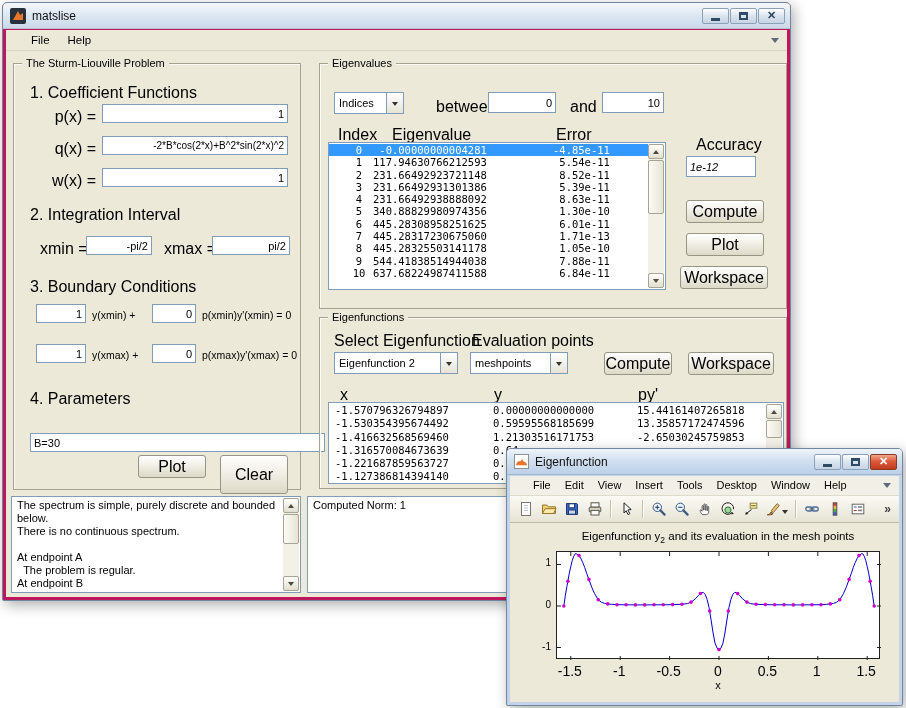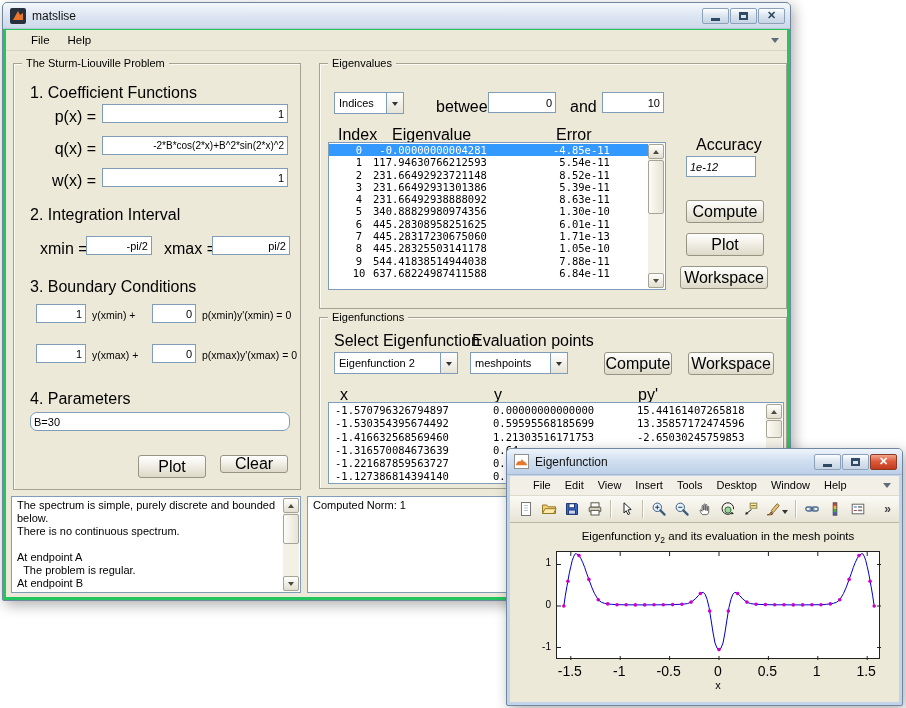--- a/index.html
+++ b/index.html
@@ -5,21 +5,21 @@
   * { box-sizing: border-box; margin:0; padding:0; }
   html,body { width:906px; height:708px; }
   body {
     position:relative; background:#ffffff; overflow:hidden;
     font-family:"Liberation Sans", sans-serif; font-size:11px; color:#000;
   }
 
   
   .window { position:absolute; border:1px solid #70879f; border-radius:5px 5px 2px 2px;
             box-shadow: 3px 4px 14px rgba(0,0,0,.32); }
-  #main-window { left:2px; top:2px; width:789px; height:599px; background:#22c55e; z-index:1; }
+  #main-window { left:2px; top:2px; width:789px; height:599px; background:#be185d; z-index:1; }
   #fig-window  { left:506px; top:448px; width:397px; height:258px; background:#c3d4ea; z-index:5; }
 
   .titlebar { height:26px; border-radius:4px 4px 0 0; display:flex; align-items:center;
               padding:0 5px 0 7px; gap:6px; }
   #main-window .titlebar { background:linear-gradient(#f5f8fc,#dfe8f3 45%,#ccd9ea); border-bottom:1px solid #b6c4d6;}
   #fig-window  .titlebar { background:linear-gradient(#eef4fb,#d2e0f1 45%,#bcd0e8); border-bottom:1px solid #a4b8d0;}
   .win-title { font-size:12px; color:#111; }
   .winbtns { margin-left:auto; display:flex; gap:1px; }
   .winbtn { width:27px; height:16px; border:1px solid #8ba1ba; border-radius:2px;
             background:linear-gradient(#fdfefe,#dde6f0 45%,#c7d4e4);
@@ -156,24 +156,24 @@
       <input class="field right" style="left: 22px; top: 240px; width: 50px;" value="1">
       <span class="lbl small" style="left:78px; top:245px;">y(xmin) +</span>
       <input class="field right" style="left: 138px; top: 240px; width: 44px;" value="0">
       <span class="lbl small" style="left:188px; top:245px;">p(xmin)y'(xmin) = 0</span>
       <input class="field right" style="left: 22px; top: 280px; width: 50px;" value="1">
       <span class="lbl small" style="left:78px; top:285px;">y(xmax) +</span>
       <input class="field right" style="left: 138px; top: 280px; width: 44px;" value="0">
       <span class="lbl small" style="left:188px; top:285px;">p(xmax)y'(xmax) = 0</span>
 
       <span class="lbl" style="left:16px; top:326px;">4. Parameters</span>
-      <input class="field" style="left: 16px; top: 348px; width: 260px; border-radius: 7px;" value="B=30">
+      <input class="field" style="left: 16px; top: 369px; width: 295px;" value="B=30">
 
       <div class="btn" style="left:124px; top:391px; width:68px; height:23px;">Plot</div>
-      <div class="btn" style="left:206px; top:391px; width:68px; height:18px;">Clear</div>
+      <div class="btn" style="left:206px; top:391px; width:68px; height:39px;">Clear</div>
     </div>
 
     <div class="panel" style="left:313px; top:33px; width:468px; height:246px;">
       <span class="panel-title">Eigenvalues</span>
       <div class="dropdown" style="left:14px; top:28px; width:70px;">
         <span class="dd-text">Indices</span>
         <span class="dd-btn">
             <span class="dd-arrow"></span>
           </span>
       </div>

